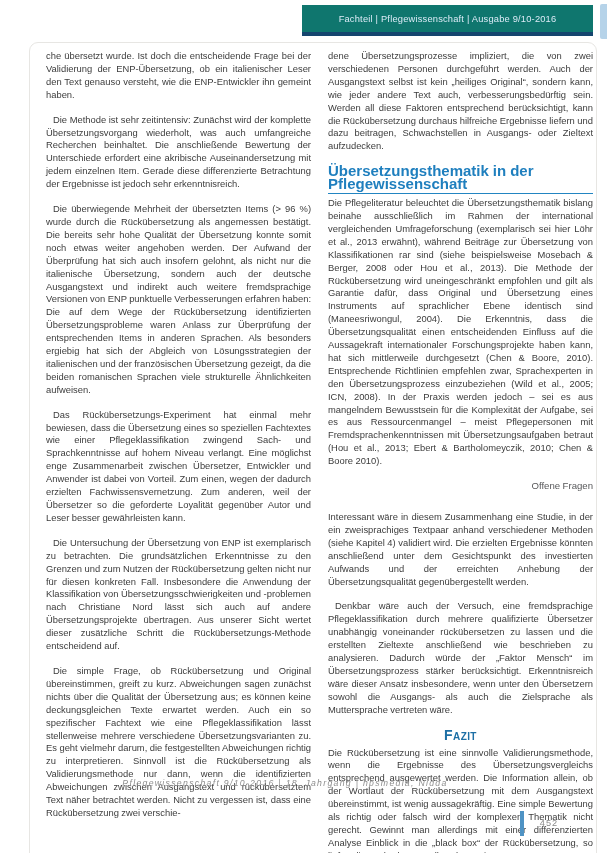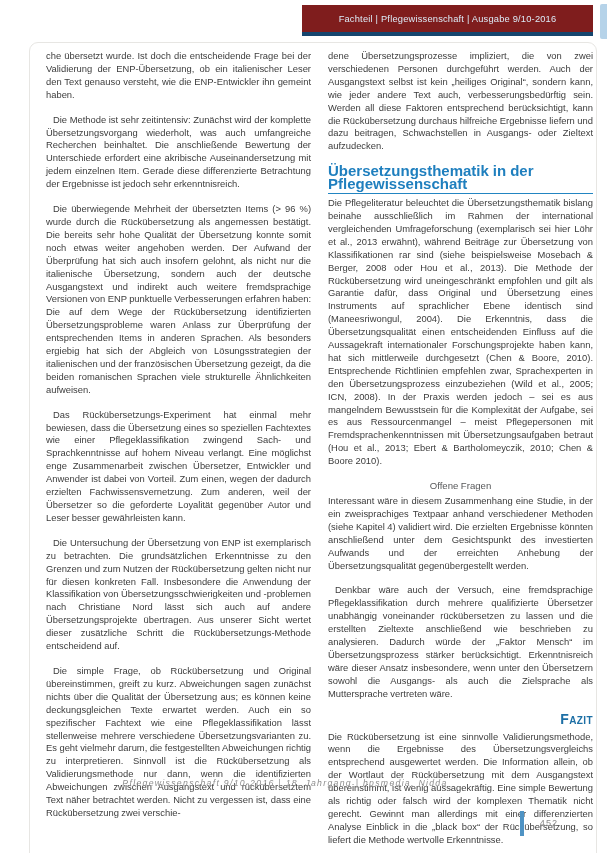--- a/index.html
+++ b/index.html
@@ -23,21 +23,21 @@
     border: 1px solid #e7e6e3;
     border-radius: 9px;
     pointer-events: none;
   }
   .header-bar {
     position: absolute;
     left: 302px;
     top: 5px;
     width: 291px;
     height: 27px;
-    background: #7f1d1d;
+    background: #0f766e;
     border-bottom: 4px solid #15456e;
     display: flex;
     align-items: center;
     justify-content: center;
     color: #dcebf7;
     font-size: 9.3px;
     letter-spacing: 0.2px;
     white-space: nowrap;
   }
   .edge-strip {
@@ -75,32 +75,32 @@
     border-bottom: 1px solid #2285c2;
     padding-bottom: 2px;
     margin: 0 0 3px 0;
     text-align: left;
     text-indent: 0;
   }
   .subheading {
     font-size: 9.6px;
     font-weight: normal;
     color: #57585a;
-    margin: 0 0 2px 0;
-    text-align: center;
+    margin: 0 0 18px 0;
+    text-align: right;
     text-indent: 0;
   }
   .fazit-heading {
     font-variant: small-caps;
     font-size: 14px;
     font-weight: bold;
     color: #1d6fa5;
     letter-spacing: 0.4px;
     margin: 1px 0 5px 0;
-    text-align: right;
+    text-align: center;
     text-indent: 0;
   }
   .footer-text {
     position: absolute;
     left: 50px;
     top: 778px;
     width: 470px;
     text-align: center;
     font-size: 8.7px;
     letter-spacing: 1.3px;

